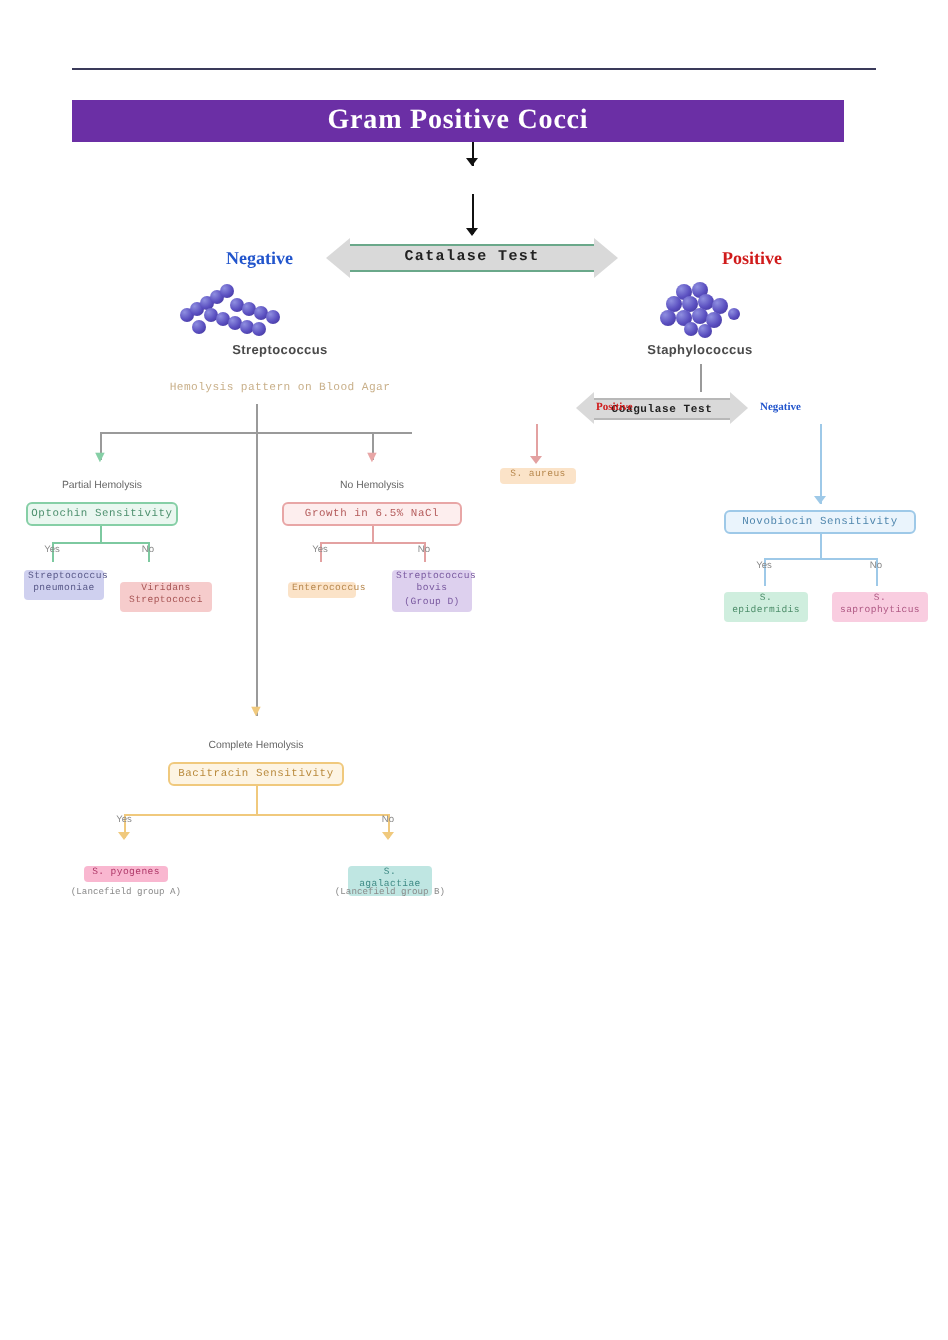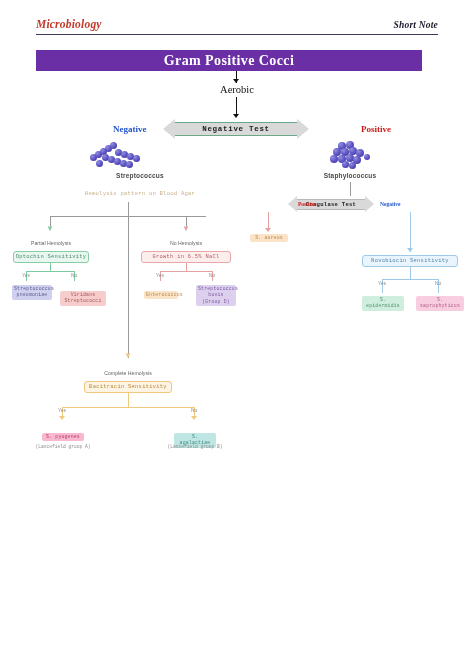--- a/index.html
+++ b/index.html
@@ -171,40 +171,35 @@
     font-size: 4.6px; color: #8a8a8a;
   }
 
   .minarrow { position: absolute; font-size: 8px; line-height: 1; }
 </style>
 </head>
 <body>
 
 <div class="page">
 
-  <div class="hdr">
-    <div class="hdr-left">Microbiology</div>
-    <div class="hdr-right">Short Note</div>
-  </div>
   <div class="hdr-rule"></div>
 
   <div class="banner">
     <span class="banner-txt">Gram Positive Cocci</span>
   </div>
 
   <div class="vline blk" style="left:236px; top:71px; height:12px;"></div>
   <div class="arrowhead" style="left:233px; top:79px;"></div>
-  <div class="aerobic">Aerobic</div>
   <div class="vline blk" style="left:236px; top:97px; height:20px;"></div>
   <div class="arrowhead" style="left:233px; top:114px;"></div>
 
   <div class="dblarrow" style="left:163px; top:119px; width:146px; height:20px;">
     <div class="tip l"></div>
     <div class="body">
-      <span>Negative Test</span>
+      <span>Catalase Test</span>
     </div>
     <div class="tip r"></div>
   </div>
   <div class="side-lbl neg" style="left:113px; top:124px;">Negative</div>
   <div class="side-lbl pos" style="left:321px; top:124px;">Positive</div>
 
   <div class="microbe" style="left:88px; top:140px; width:64px; height:32px;">
     <div class="cocc" style="left:2px;  top:14px; width:7px; height:7px;"></div>
     <div class="cocc" style="left:7px;  top:11px; width:7px; height:7px;"></div>
     <div class="cocc" style="left:12px; top:8px;  width:7px; height:7px;"></div>

